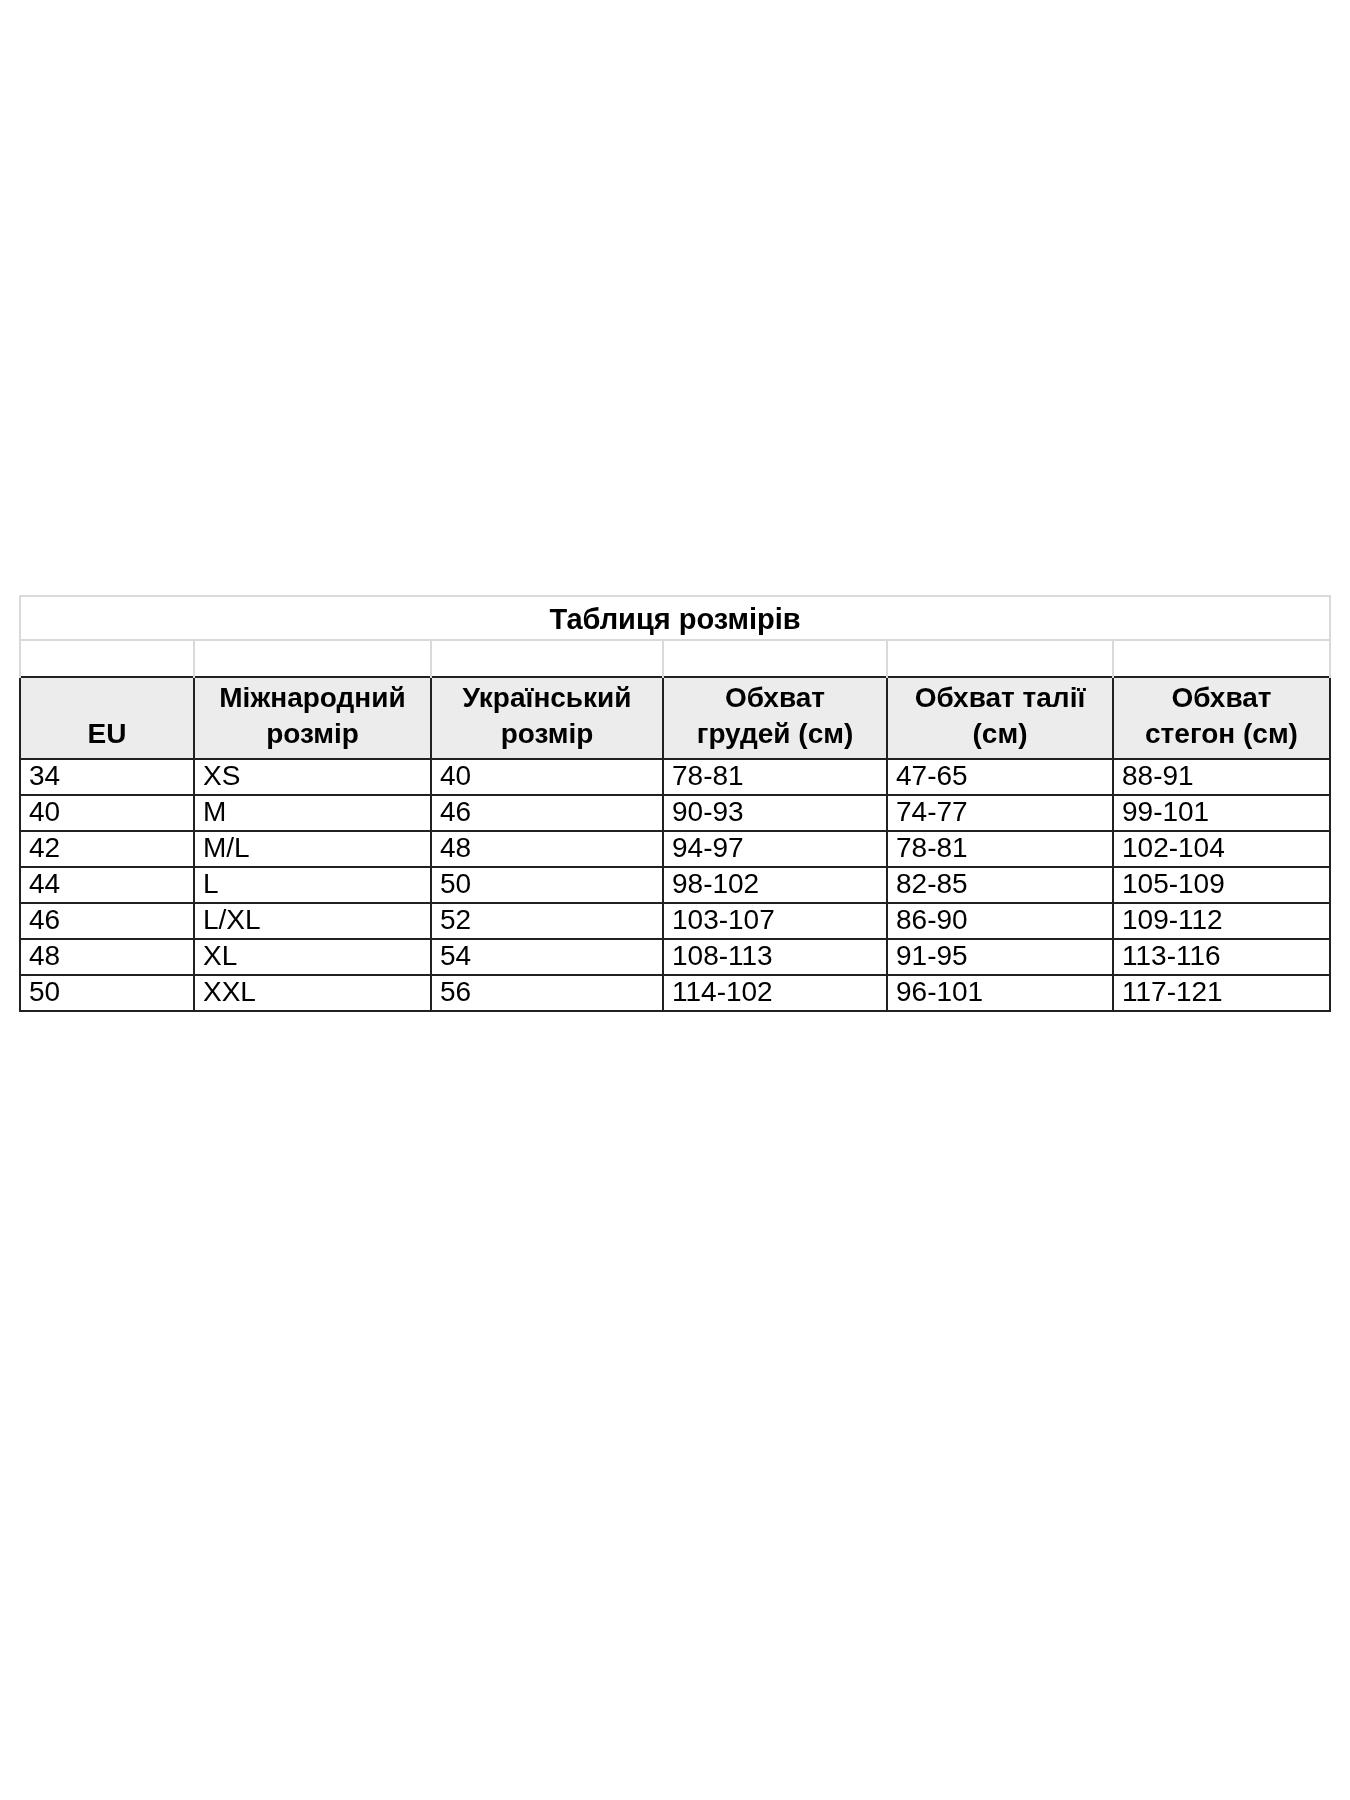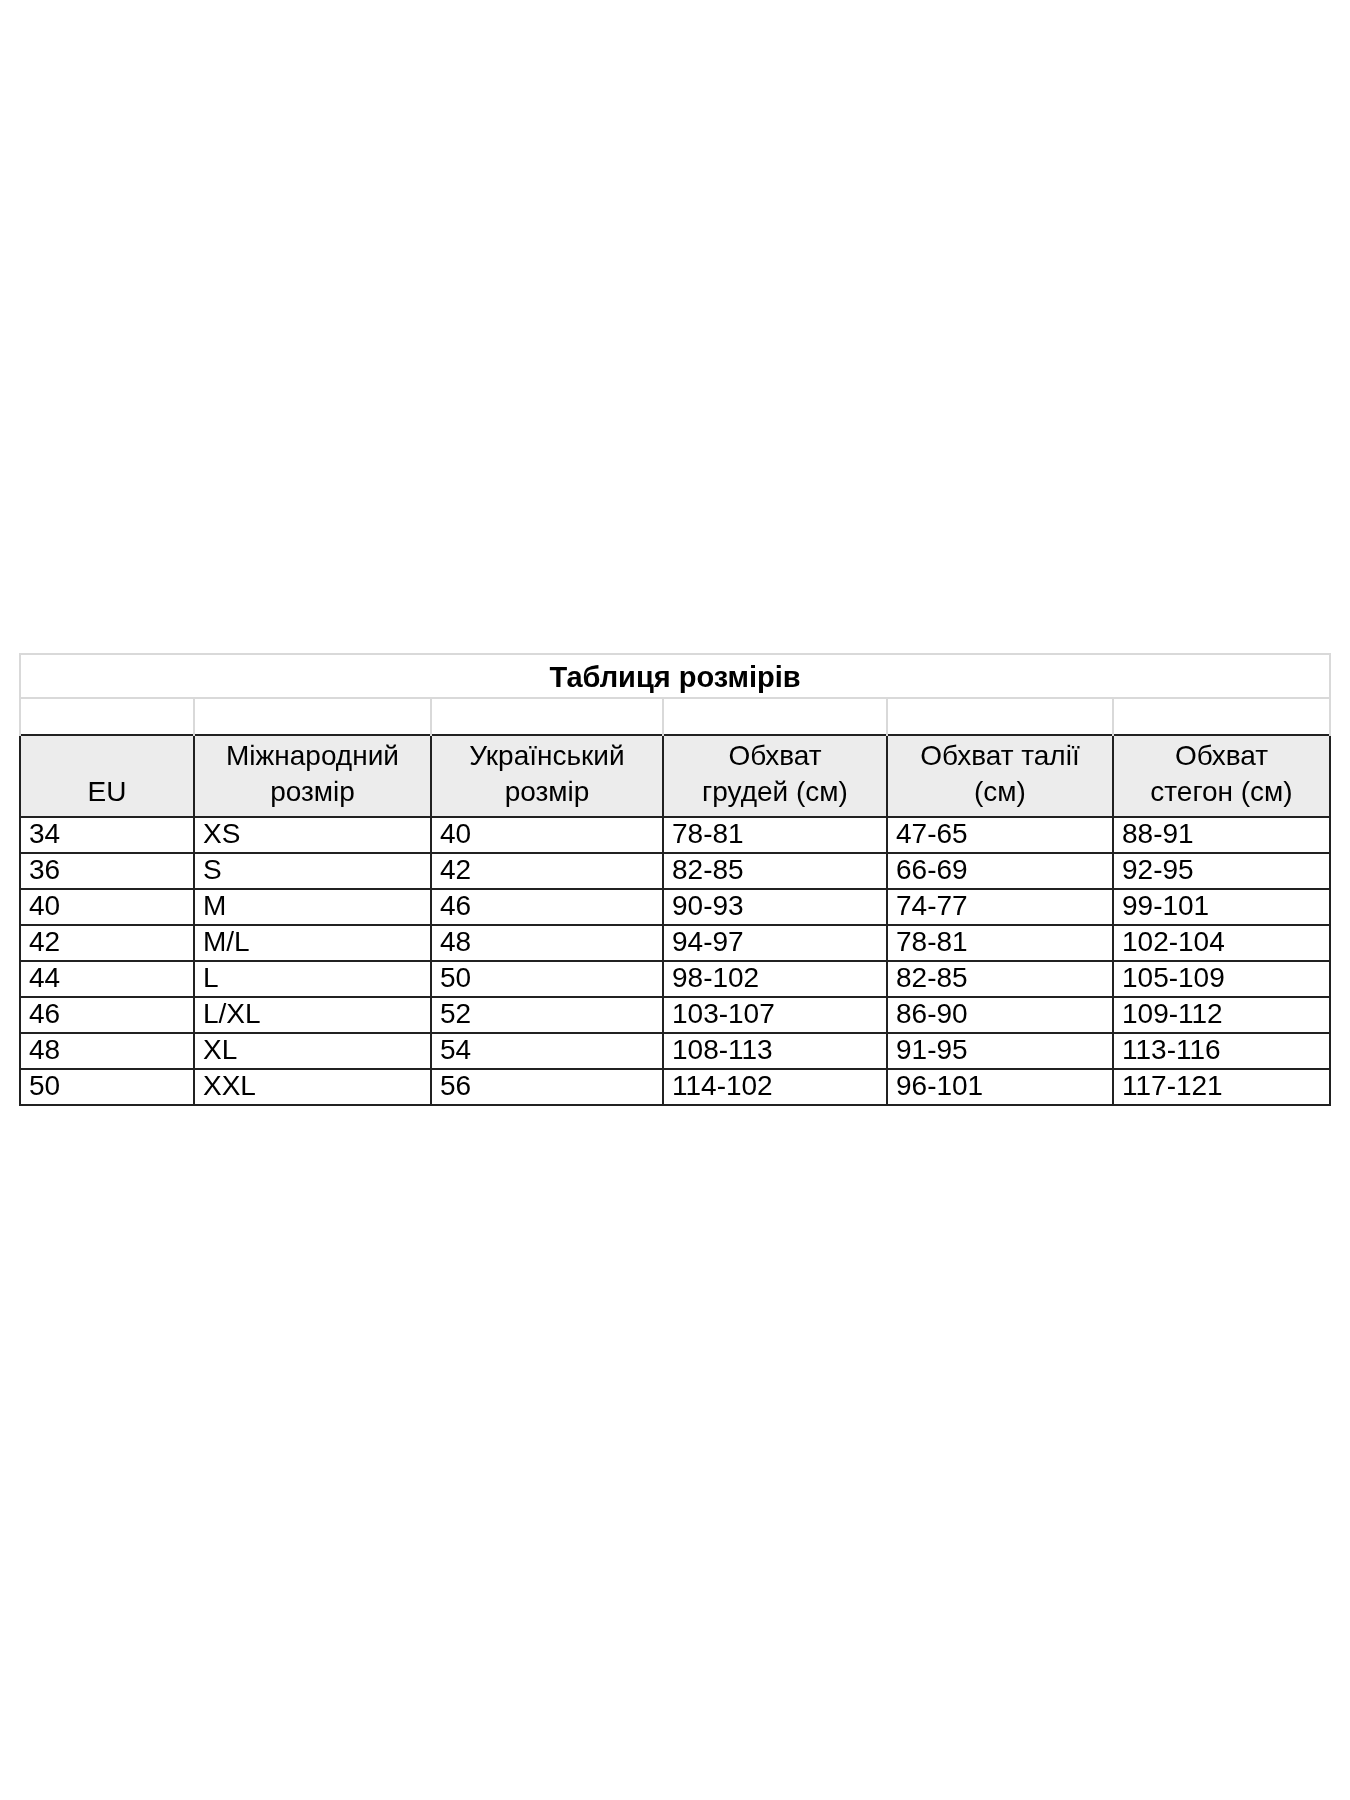--- a/index.html
+++ b/index.html
@@ -13,21 +13,21 @@
   body{
     width:1350px;height:1800px;
     background:var(--bg);
     font-family:"Liberation Sans","DejaVu Sans",sans-serif;
     color:var(--text);
     position:relative;
     overflow:hidden;
   }
   .sheet-table{
     position:absolute;
-    left:19px;top:653px;
+    left:19px;top:595px;
     width:1310px;
     border-collapse:collapse;
     table-layout:fixed;
   }
   .sheet-table td{
     overflow:hidden;
     box-sizing:border-box;
   }
   
   tr.row-title td{
@@ -45,21 +45,21 @@
     border-left:2px solid var(--grid-light);
     border-right:2px solid var(--grid-light);
     border-top:2px solid var(--grid-light);
     border-bottom:none;
   }
   
   tr.row-header td{
     height:78px;
     background:var(--header-bg);
     border:2px solid var(--grid-dark);
-    font-weight:normal;
+    font-weight:bold;
     font-size:28px;
     line-height:1.27;
     text-align:center;
     vertical-align:bottom;
     padding:2px 4px 7px 4px;
     white-space:pre-line;
   }
   
   tr.row-data td{
     height:28px;
@@ -111,28 +111,20 @@
 
   <tr class="row-data">
         <td>34</td>
         <td>XS</td>
         <td>40</td>
         <td>78-81</td>
         <td>47-65</td>
         <td>88-91</td>
       </tr>
       <tr class="row-data">
-        <td>36</td>
-        <td>S</td>
-        <td>42</td>
-        <td>82-85</td>
-        <td>66-69</td>
-        <td>92-95</td>
-      </tr>
-      <tr class="row-data">
         <td>40</td>
         <td>M</td>
         <td>46</td>
         <td>90-93</td>
         <td>74-77</td>
         <td>99-101</td>
       </tr>
       <tr class="row-data">
         <td>42</td>
         <td>M/L</td>

